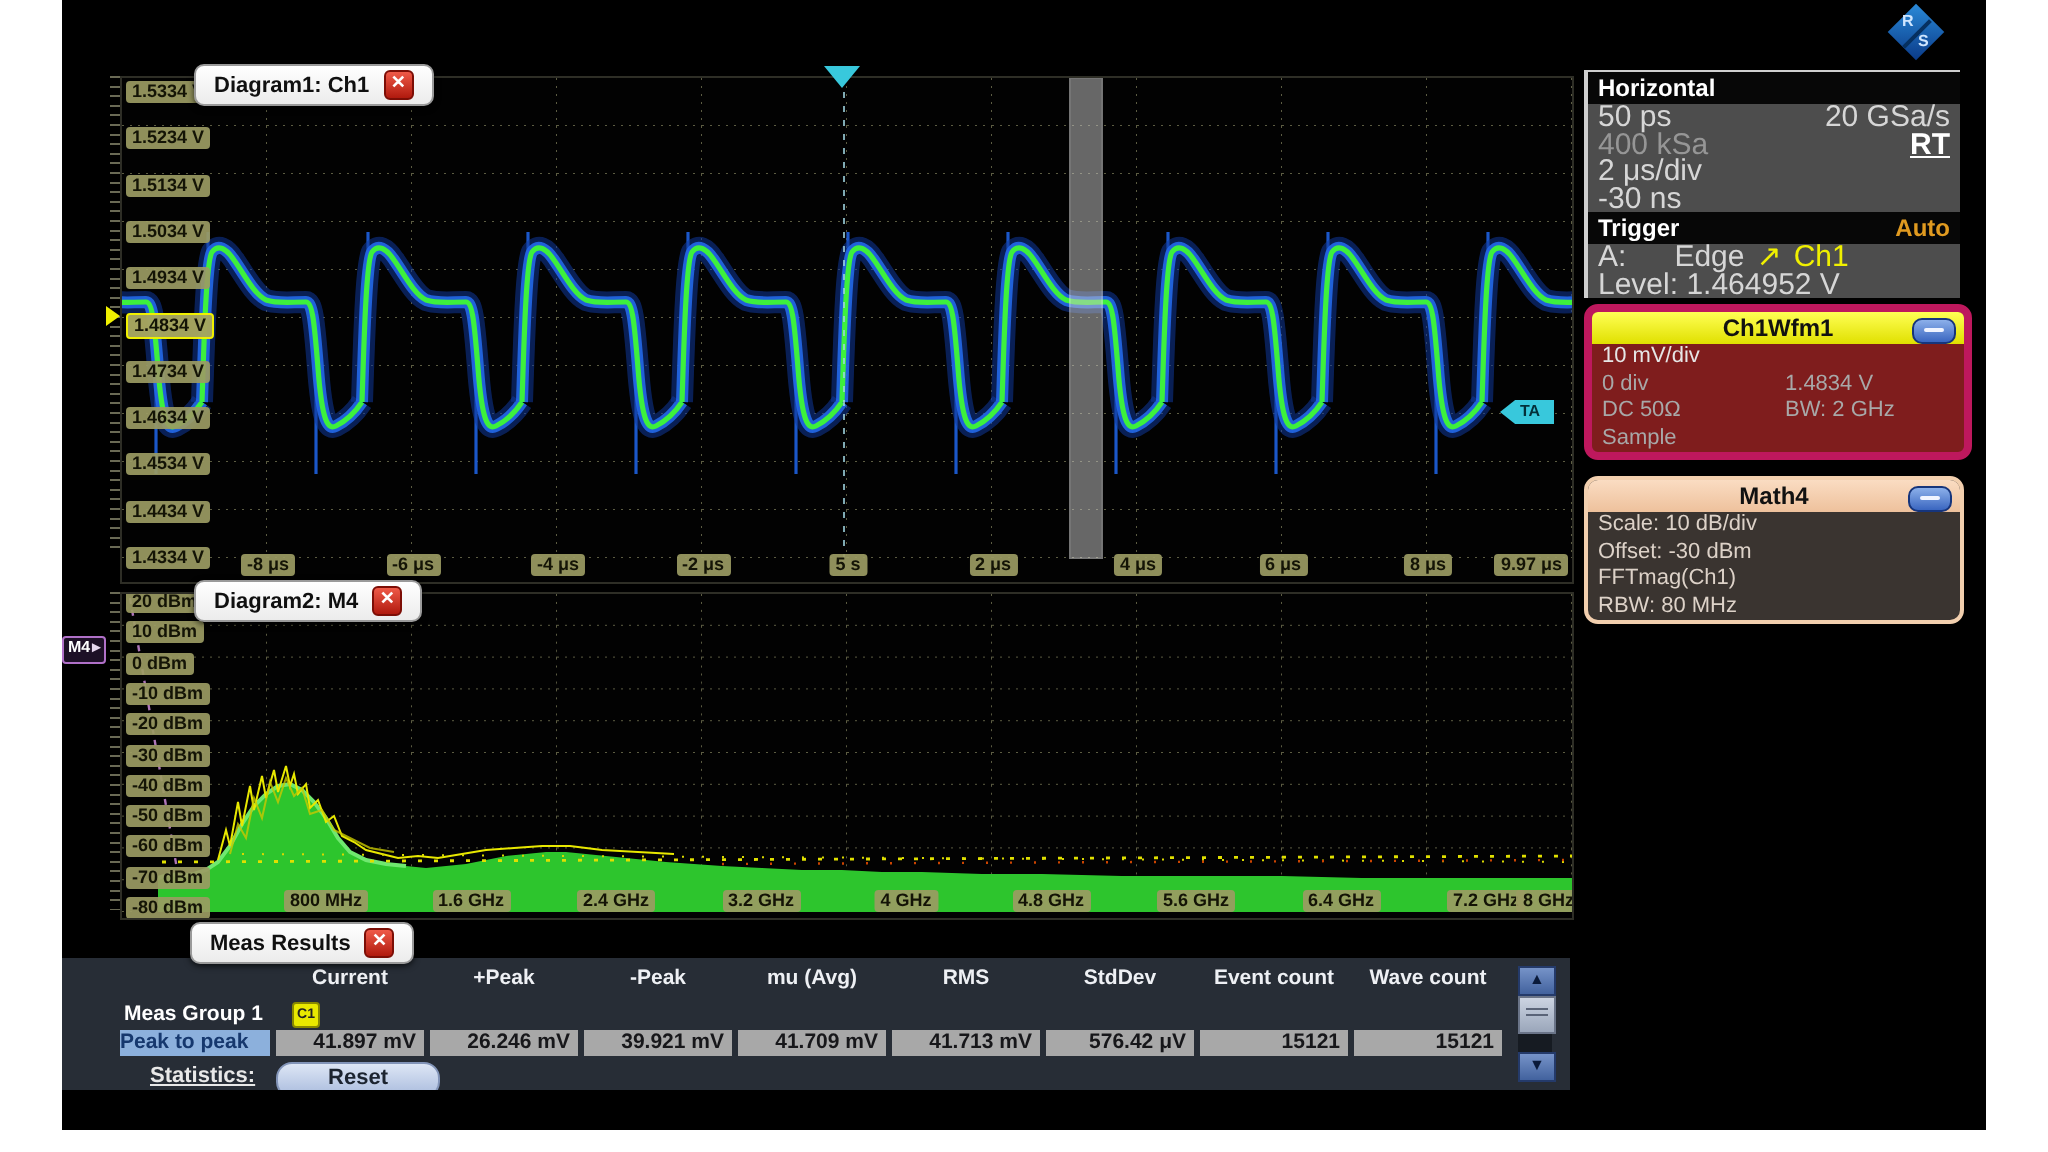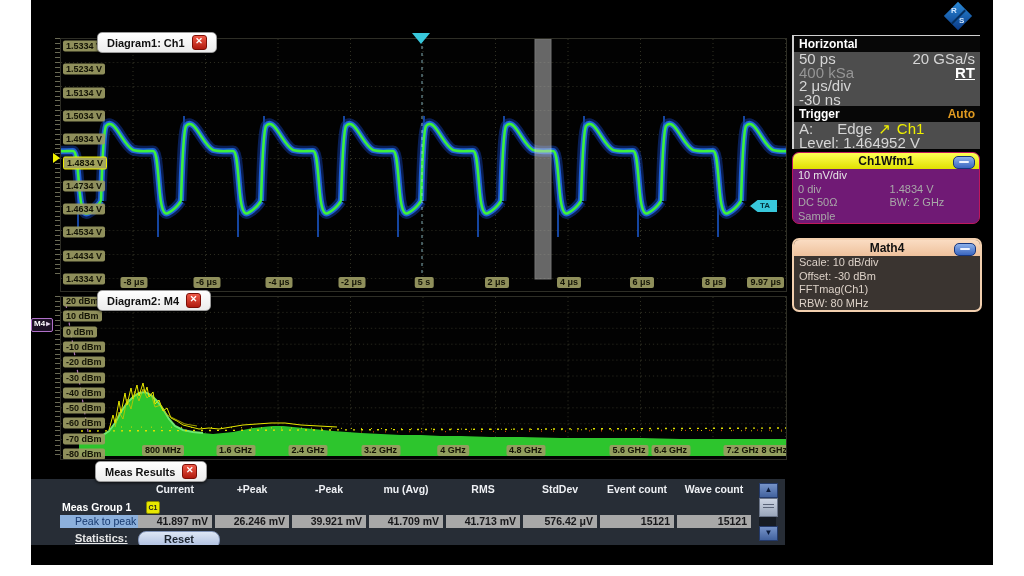--- a/index.html
+++ b/index.html
@@ -49,42 +49,42 @@
   .sb-panel1{position:absolute;left:761px;top:35px;width:186px;background:#4d4d4d;
     border-left:2px solid #cfcfcf;border-top:1px solid #cfcfcf;}
   .sb-head{background:#070707;color:#fff;font-size:12px;font-weight:bold;padding:1px 5px;
     display:flex;justify-content:space-between;align-items:center;}
   .sb-head .mode{color:#e09a20;font-weight:bold;font-size:12px;}
   .sb-row{display:flex;justify-content:space-between;padding:0 5px;font-size:15px;line-height:13.5px;color:#d6d6d6;}
   .sb-row .dim{color:#969696;}
   .sb-row .strong{color:#fff;font-weight:bold;text-decoration:underline;}
   .yel{color:#f0f000;}
   .wfmbox{position:absolute;left:761px;width:186px;border-radius:7px;overflow:hidden;z-index:5;}
-  #ch1box{top:152px;border:1px solid #be185d;background:#701a75;}
+  #ch1box{top:152px;border:4px solid #be185d;background:#7f1d1d;}
   #m4box{top:238px;border:2px solid #f2cfae;background:#3a3430;}
   .wfm-head{position:relative;text-align:center;font-size:12px;font-weight:bold;color:#111;line-height:16px;}
   #ch1box .wfm-head{background:linear-gradient(#ffff55,#e0e000);}
   #m4box .wfm-head{background:linear-gradient(#fadcc2,#eec19c);}
   .minbtn{position:absolute;right:4px;top:2.5px;width:20px;height:11px;border-radius:5px;
     background:linear-gradient(#8cb0ea,#3a66c0);border:1px solid #16357c;}
   .minbtn::after{content:"";position:absolute;left:5px;right:5px;top:4px;height:2px;background:#f0f4ff;border-radius:1px;}
   .wfm-row{display:flex;padding:0 5px;font-size:11px;line-height:13.5px;color:#a8a8a8;}
   .wfm-row .c1{width:52%;}
   .wfm-row .white{color:#e6e6e6;}
   #m4box .wfm-row{color:#ddd2c8;}
 
   
   #results{position:absolute;left:0;top:479px;width:754px;height:66px;background:#272d36;overflow:hidden;}
   #res-cols{position:absolute;left:107px;top:4px;display:flex;}
   #res-cols span{width:74px;margin-right:3px;text-align:center;font-size:10.5px;font-weight:bold;color:#eef0f4;}
   #res-group{position:absolute;left:31px;top:22px;font-size:10.5px;font-weight:bold;color:#fff;}
   #res-badge{position:absolute;left:115px;top:22px;width:12px;height:11px;background:#e8e800;border:1px solid #888800;
     color:#222;font-size:7px;font-weight:bold;text-align:center;line-height:11px;border-radius:2px;}
   #res-rowlabel{position:absolute;left:29px;top:36px;width:75px;height:13px;background:#8cb0dc;
-    color:#16386e;font-size:10.5px;font-weight:normal;line-height:13px;padding-left:15px;}
+    color:#16386e;font-size:10.5px;font-weight:bold;line-height:13px;padding-left:0;}
   #res-values{position:absolute;left:107px;top:36px;display:flex;}
   #res-values span{width:70px;margin-right:3px;height:13px;background:#a8a8a8;color:#17171a;
     font-size:10.5px;font-weight:bold;line-height:13px;text-align:right;padding-right:4px;}
   #stats-label{position:absolute;left:44px;top:53px;font-size:11px;font-weight:bold;color:#e8e8e8;text-decoration:underline;}
   #reset-btn{position:absolute;left:107px;top:52px;width:80px;height:16px;border-radius:8px;
     background:linear-gradient(#dde6f5,#a9bbdd);border:1px solid #8294b8;color:#1c2430;
     font-size:11px;font-weight:bold;text-align:center;line-height:15px;}
   
   #res-scroll{position:absolute;left:728px;top:4px;width:17px;height:58px;background:#161b22;}
   .sc-btn{position:absolute;left:0;width:17px;height:13px;background:linear-gradient(#7693c8,#42629e);
@@ -210,21 +210,21 @@
         <span style="top: 141.7px;">-70 dBm</span>
         <span style="top: 157px;">-80 dBm</span>
       </div>
     <div class="xlab" id="d2-xlabels">
         <span style="left: 102px;">800 MHz</span>
         <span style="left: 174.5px;">1.6 GHz</span>
         <span style="left: 247px;">2.4 GHz</span>
         <span style="left: 319.5px;">3.2 GHz</span>
         <span style="left: 392px;">4 GHz</span>
         <span style="left: 464.5px;">4.8 GHz</span>
-        <span style="left: 568px;">5.6 GHz</span>
+        <span style="left: 537px;">5.6 GHz</span>
         <span style="left: 609.5px;">6.4 GHz</span>
         <span style="left: 682px;">7.2 GHz</span>
         <span style="left: 754.5px;">8 GHz</span>
       </div>
   </div>
   <div class="tab" style="left:66px;top:290px;">
     <span class="tlabel">Diagram2: M4</span>
     <div class="closebtn">✕</div>
   </div>
   <div id="m4-marker">M4</div>

